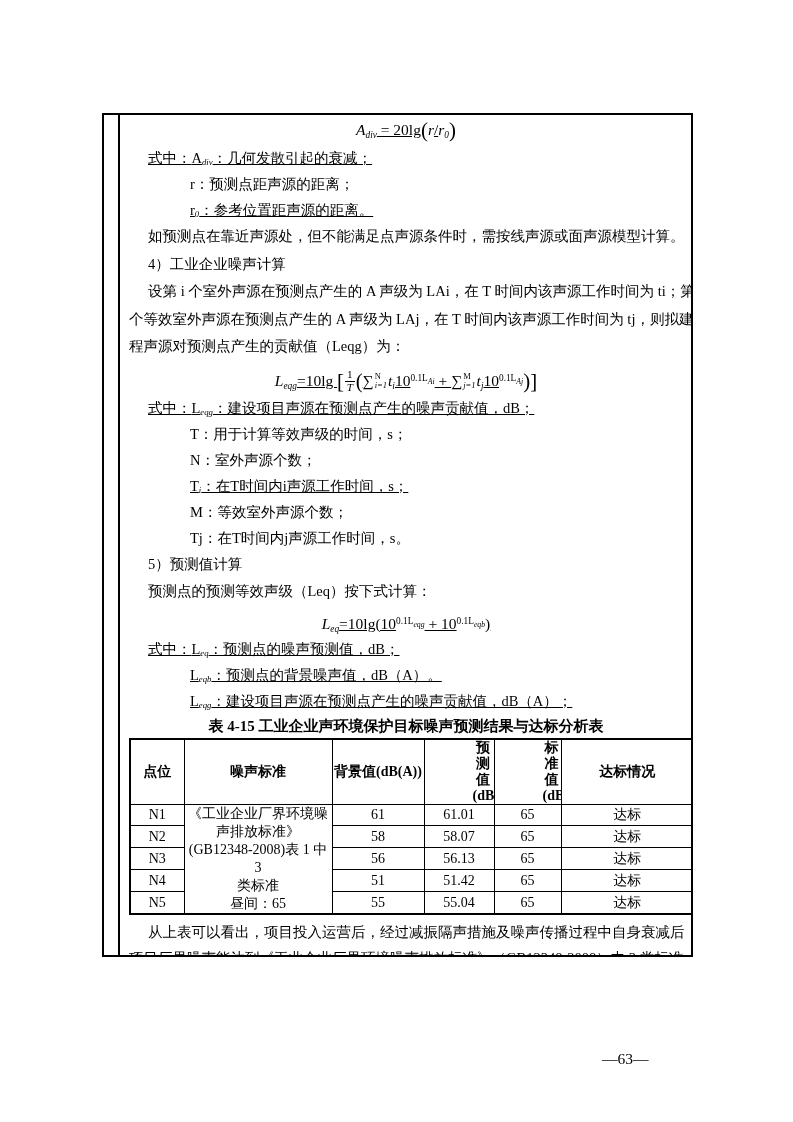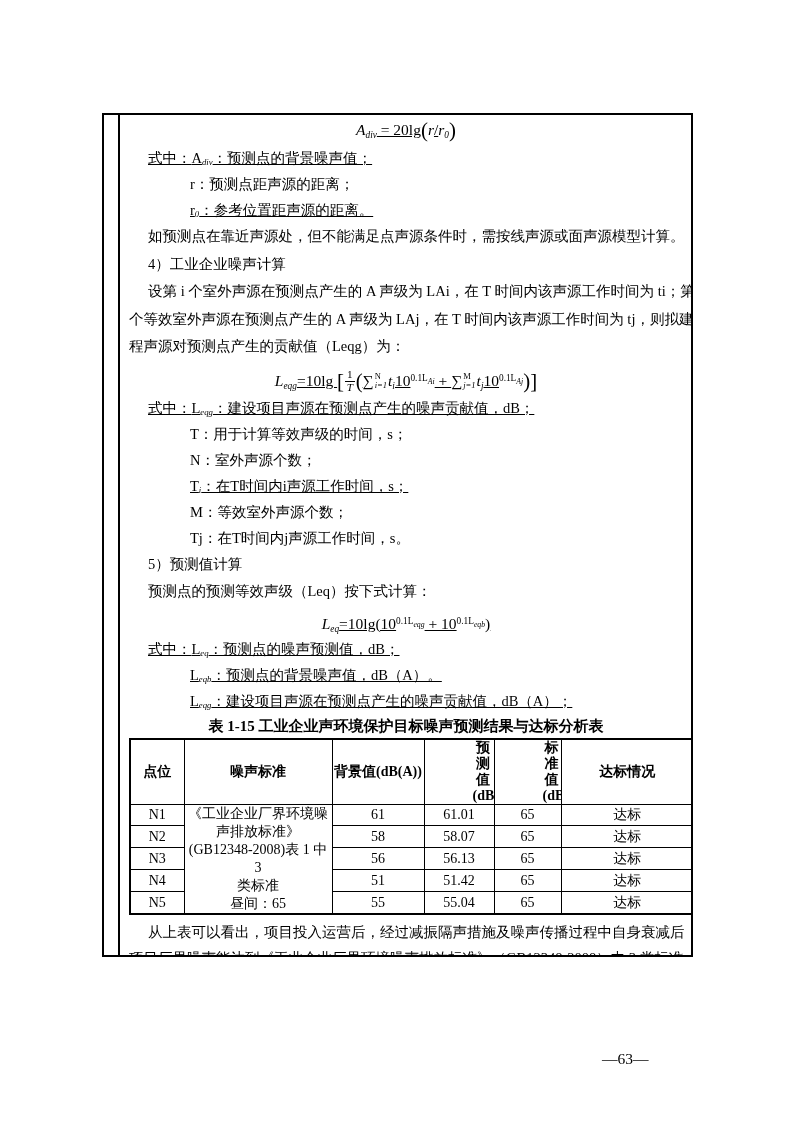--- a/index.html
+++ b/index.html
@@ -55,21 +55,21 @@
 </style>
 </head>
 <body>
 
 <div class="frame">
   <div class="gutter"></div>
   <div class="content">
 
     <div class="formula f-adiv"><span class="tk-i">A</span><span class="tk-sub">div</span><span class="tk-r"> = 20lg</span><span class="tk-big">(</span><span class="tk-i">r</span><span class="tk-r">/</span><span class="tk-i">r</span><span class="tk-sub">0</span><span class="tk-big">)</span></div>
 
-    <div class="defline ind1"><span class="tk-r">式中：</span><span class="tk-r">A</span><span class="tk-sub">div</span><span class="tk-r">：预测点的背景噪声值；</span></div>
+    <div class="defline ind1"><span class="tk-r">式中：</span><span class="tk-r">A</span><span class="tk-sub">div</span><span class="tk-r">：几何发散引起的衰减；</span></div>
     <div class="defline ind2">r：预测点距声源的距离；</div>
     <div class="defline ind2"><span class="tk-r">r</span><span class="tk-sub">0</span><span class="tk-r">：参考位置距声源的距离。</span></div>
 
     <div class="para ind1">如预测点在靠近声源处，但不能满足点声源条件时，需按线声源或面声源模型计算。</div>
 
     <div class="para ind1">4）工业企业噪声计算</div>
 
     <div class="para ind1">设第 i 个室外声源在预测点产生的 A 声级为 LAi，在 T 时间内该声源工作时间为 ti；第 j</div>
     <div class="para">个等效室外声源在预测点产生的 A 声级为 LAj，在 T 时间内该声源工作时间为 tj，则拟建工</div>
     <div class="para">程声源对预测点产生的贡献值（Leqg）为：</div>
@@ -85,21 +85,21 @@
 
     <div class="para ind1">5）预测值计算</div>
     <div class="para ind1">预测点的预测等效声级（Leq）按下式计算：</div>
 
     <div class="formula f-leq"><span class="tk-i">L</span><span class="tk-sub">eq</span><span class="tk-r">=10lg(10</span><span class="tk-sup">0.1L</span><span class="tk-supsub">eqg</span><span class="tk-r"> + 10</span><span class="tk-sup">0.1L</span><span class="tk-supsub">eqb</span><span class="tk-r">)</span></div>
 
     <div class="defline ind1"><span class="tk-r">式中：</span><span class="tk-r">L</span><span class="tk-sub">eq</span><span class="tk-r">：预测点的噪声预测值，dB；</span></div>
     <div class="defline ind2"><span class="tk-r">L</span><span class="tk-sub">eqb</span><span class="tk-r">：预测点的背景噪声值，dB（A）。</span></div>
     <div class="defline ind2"><span class="tk-r">L</span><span class="tk-sub">eqg</span><span class="tk-r">：建设项目声源在预测点产生的噪声贡献值，dB（A）；</span></div>
 
-    <div class="ttitle">表 1-15 工业企业声环境保护目标噪声预测结果与达标分析表</div>
+    <div class="ttitle">表 4-15 工业企业声环境保护目标噪声预测结果与达标分析表</div>
 
     <table class="dtable">
       <colgroup>
         <col style="width:54px">
           <col style="width:148px">
           <col style="width:92px">
         <col style="width:70px">
           <col style="width:67px">
           <col>
       </colgroup>

